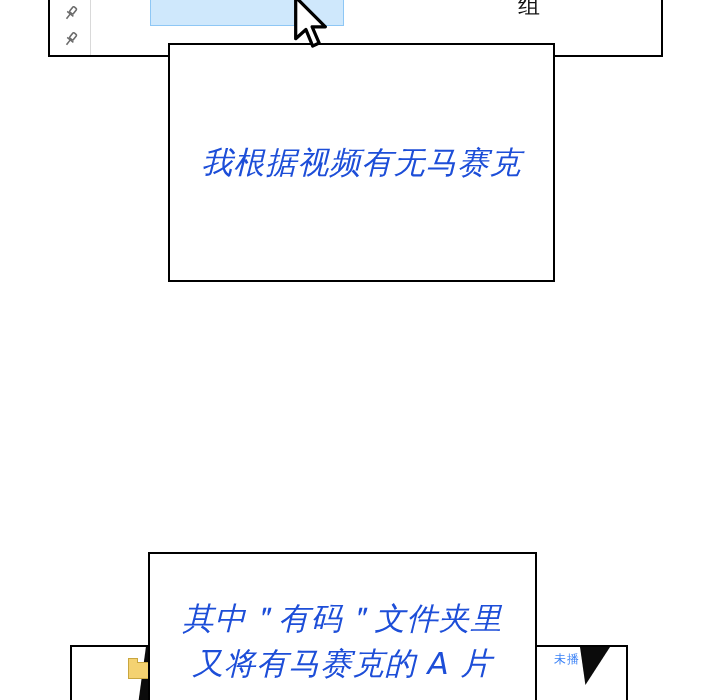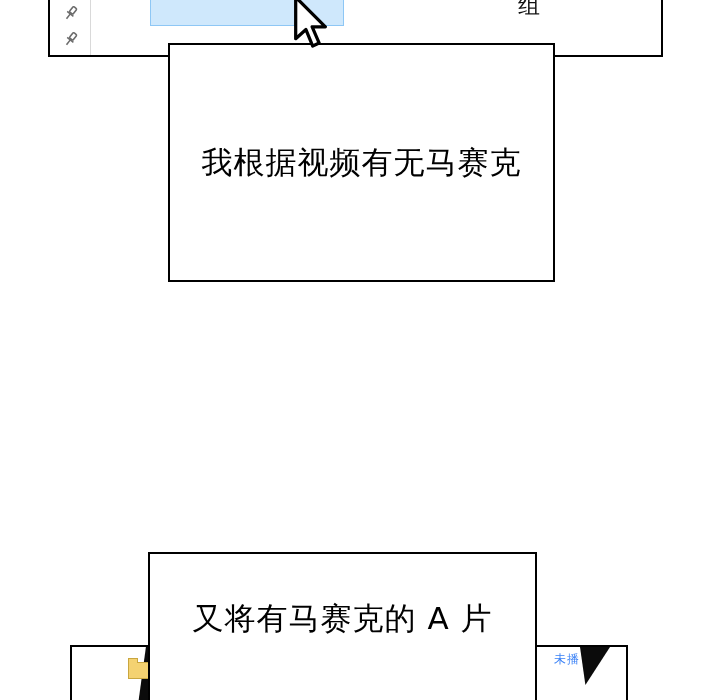--- a/index.html
+++ b/index.html
@@ -29,21 +29,21 @@
   
   .caption{
     position:absolute;background:#ffffff;border:2px solid #000;box-sizing:border-box;
     display:flex;flex-direction:column;align-items:center;justify-content:center;
     z-index:5;
   }
   .caption.box1{left:168px;top:43px;width:387px;height:239px;}
   .caption.box2{left:148px;top:552px;width:389px;height:220px;justify-content:flex-start;padding-top:42px;}
   .cap-line{
     font-size:31px;line-height:45px;letter-spacing:1px;white-space:nowrap;
-    color:#000000;text-align:center;
+    color:#1d4ed8;text-align:center;font-style:italic;
   }
   
   .bottom-window{
     position:absolute;left:70px;top:645px;width:558px;height:60px;
     background:#ffffff;border:2px solid #000;border-bottom:none;box-sizing:border-box;
     z-index:1;
   }
   .dark-slab{
     position:absolute;left:66px;top:0;width:36px;height:58px;background:#0b0b0b;
     clip-path:polygon(22% 0,80% 0,100% 100%,0 100%);
@@ -98,17 +98,18 @@
   </div>
 
   <div class="bottom-window">
     <div class="dark-slab"></div>
     <div class="folder-glyph"></div>
     <div class="dark-triangle"></div>
     <div class="file-item-right">未播</div>
   </div>
 
   <div class="caption box2">
+    <div class="cap-line">其中＂有码＂文件夹里</div>
     <div class="cap-line">又将有马赛克的 A 片</div>
 
   </div>
 
 </div>
 
 </body></html>

